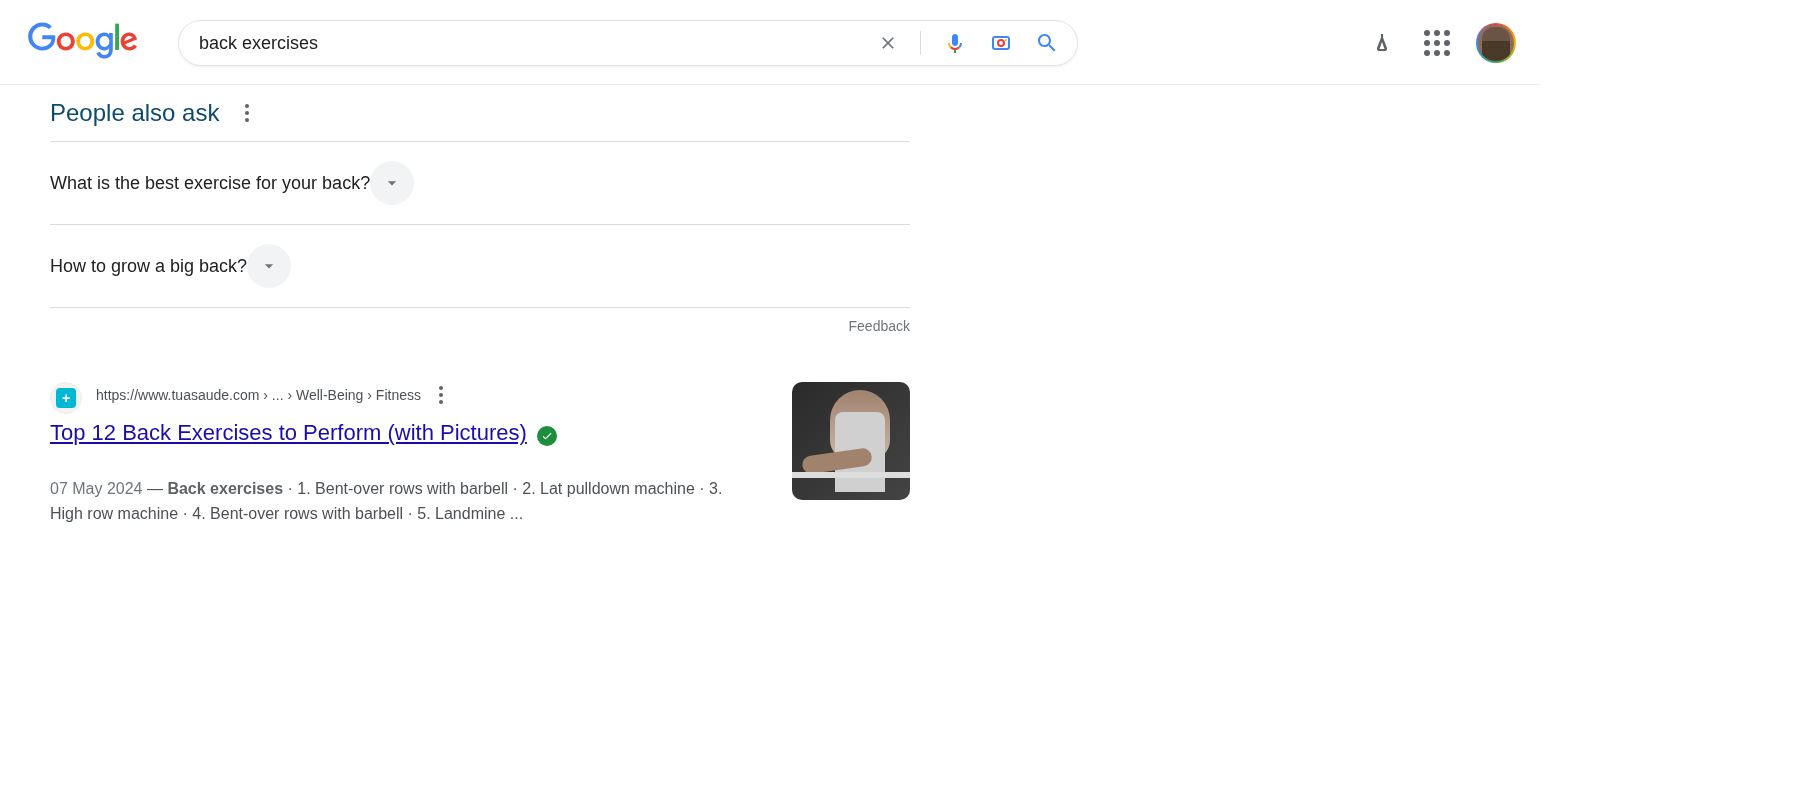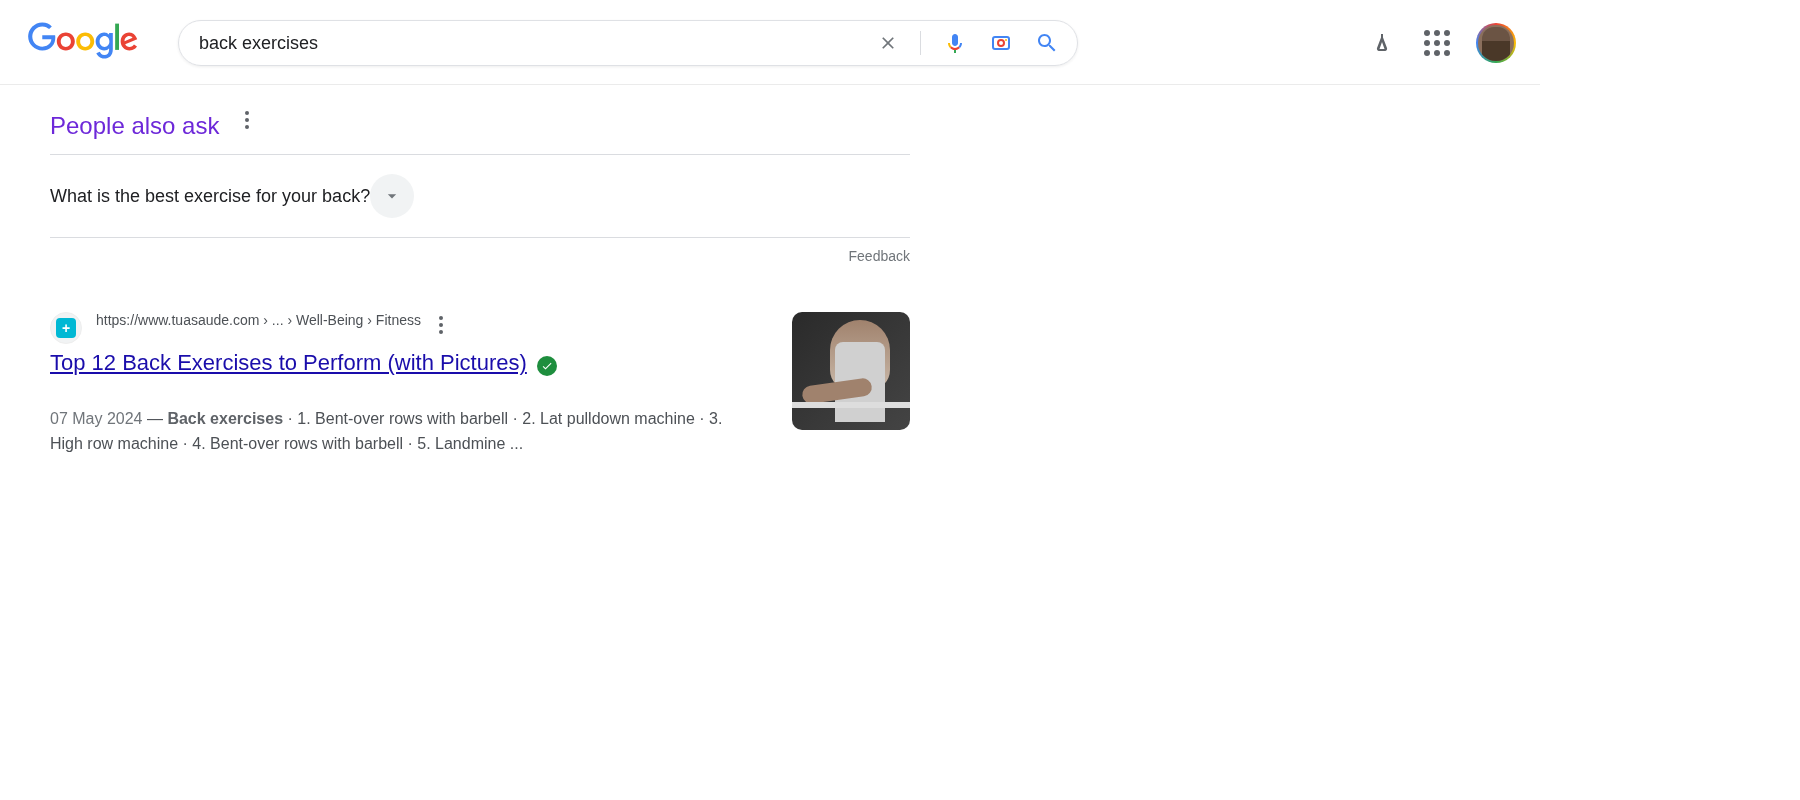--- a/index.html
+++ b/index.html
@@ -19,40 +19,40 @@
     .labs-icon { width: 24px; height: 24px; color: #5f6368; }
     .apps-grid { display: grid; grid-template-columns: repeat(3, 6px); grid-template-rows: repeat(3, 6px); gap: 4px; cursor: pointer; padding: 8px; }
     .apps-grid span { width: 6px; height: 6px; background: #5f6368; border-radius: 50%; }
     .avatar-ring { width: 40px; height: 40px; border-radius: 50%; padding: 2px; background: conic-gradient(#ea4335, #fbbc05, #34a853, #4285f4, #ea4335); cursor: pointer; }
     .avatar-inner { width: 100%; height: 100%; border-radius: 50%; background: #8b6f5c; display: flex; align-items: flex-end; justify-content: center; overflow: hidden; }
     .avatar-person { width: 28px; height: 34px; background: linear-gradient(180deg, #6b5444 40%, #4a3828 40%); border-radius: 12px 12px 0 0; }
     
     .content { padding: 14px 0 0 50px; max-width: 910px; }
     
     .paa-header { display: flex; align-items: center; gap: 22px; margin-bottom: 14px; }
-    .paa-title { font-size: 24px; font-weight: 400; color: #6d28d9; margin-top: 13px; }
+    .paa-title { font-size: 24px; font-weight: 400; color: #0c4a6e; }
     .more-dots { display: flex; flex-direction: column; gap: 3px; cursor: pointer; padding: 4px; }
     .more-dots span { width: 4px; height: 4px; background: #5f6368; border-radius: 50%; }
     
     .paa-list { border-top: 1px solid #dadce0; }
     .paa-item { display: flex; align-items: center; padding: 19px 0; border-bottom: 1px solid #dadce0; cursor: pointer; }
     .paa-question { font-size: 18px; color: #202124; }
     .expand-btn { width: 44px; height: 44px; border-radius: 50%; background: #f1f3f4; display: flex; align-items: center; justify-content: center; }
     .expand-btn svg { width: 20px; height: 20px; fill: #70757a; }
     
     .feedback { text-align: right; font-size: 14px; color: #70757a; margin-top: 10px; cursor: pointer; }
     
     .result { margin-top: 48px; display: flex; gap: 60px; }
     .result-main { flex: 1; }
     .result-header { display: flex; align-items: flex-start; gap: 14px; margin-bottom: 6px; }
     .result-favicon { width: 32px; height: 32px; border-radius: 50%; background: #f1f3f4; display: flex; align-items: center; justify-content: center; border: 1px solid #eee; }
     .favicon-inner { width: 20px; height: 20px; background: #00b8d4; border-radius: 4px; display: flex; align-items: center; justify-content: center; color: #fff; font-weight: bold; font-size: 14px; }
     .result-source { flex: 1; }
     .result-site { font-size: 16px; color: #202124; }
-    .result-url-row { display: flex; align-items: flex-start; gap: 14px; }
+    .result-url-row { display: flex; align-items: center; gap: 14px; }
     .result-url { font-size: 14px; color: #4d5156; }
     .result-title { font-size: 22px; color: #1a0dab; margin: 8px 0 10px 0; cursor: pointer; display: inline; text-decoration: underline; }
     .verified-badge { display: inline-flex; width: 20px; height: 20px; background: #1e8e3e; border-radius: 50%; align-items: center; justify-content: center; margin-left: 6px; vertical-align: middle; }
     .verified-badge svg { width: 12px; height: 12px; fill: #fff; }
     .result-snippet { font-size: 16px; line-height: 1.55; color: #4d5156; margin-top: 31px; }
     .result-snippet .date { color: #70757a; }
     .result-snippet b { color: #5f6368; font-weight: bold; }
     .result-thumb { width: 118px; height: 118px; border-radius: 10px; background: linear-gradient(135deg, #2a2a2a, #444); overflow: hidden; position: relative; }
     .thumb-body { position: absolute; top: 8px; right: 20px; width: 60px; height: 70px; background: linear-gradient(180deg, #a0826d, #c9b8a8); border-radius: 30px 30px 20px 20px; }
     .thumb-arm { position: absolute; bottom: 30px; left: 10px; width: 70px; height: 18px; background: #a0826d; border-radius: 10px; transform: rotate(-8deg); }
@@ -144,20 +144,28 @@
 
   <div class="paa-list">
     <div class="paa-item">
       <span class="paa-question">What is the best exercise for your back?</span>
       <div class="expand-btn">
           <svg viewBox="0 0 24 24">
             <path d="M7 10l5 5 5-5z"></path>
           </svg>
         </div>
     </div>
+    <div class="paa-item">
+      <span class="paa-question">How to grow a big back?</span>
+      <div class="expand-btn">
+          <svg viewBox="0 0 24 24">
+            <path d="M7 10l5 5 5-5z"></path>
+          </svg>
+        </div>
+    </div>
   </div>
   <div class="feedback">Feedback</div>
 
   <div class="result">
     <div class="result-main">
       <div class="result-header">
         <div class="result-favicon">
           <div class="favicon-inner">+</div>
         </div>
         <div class="result-source">

